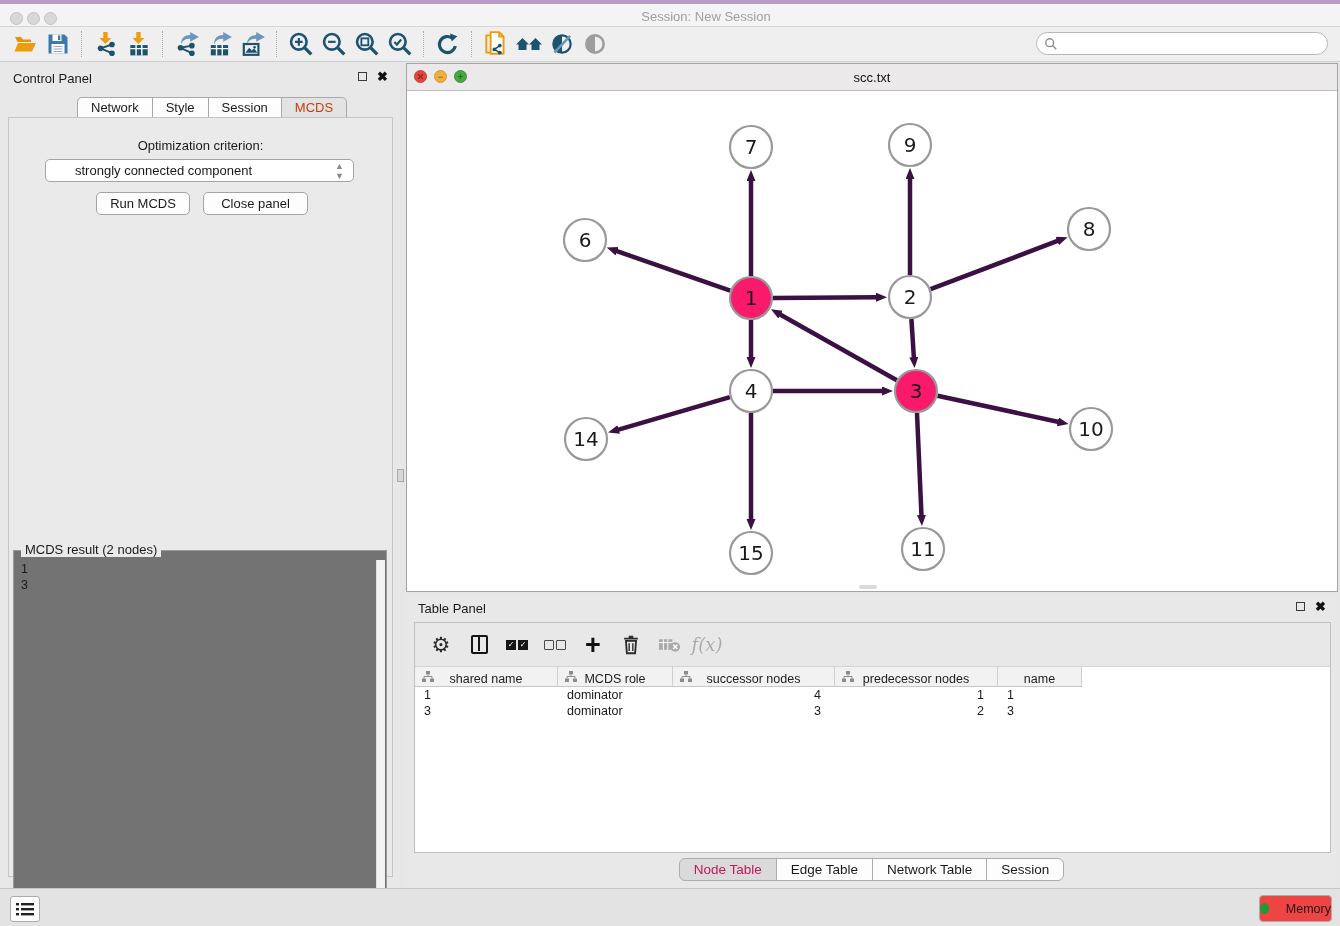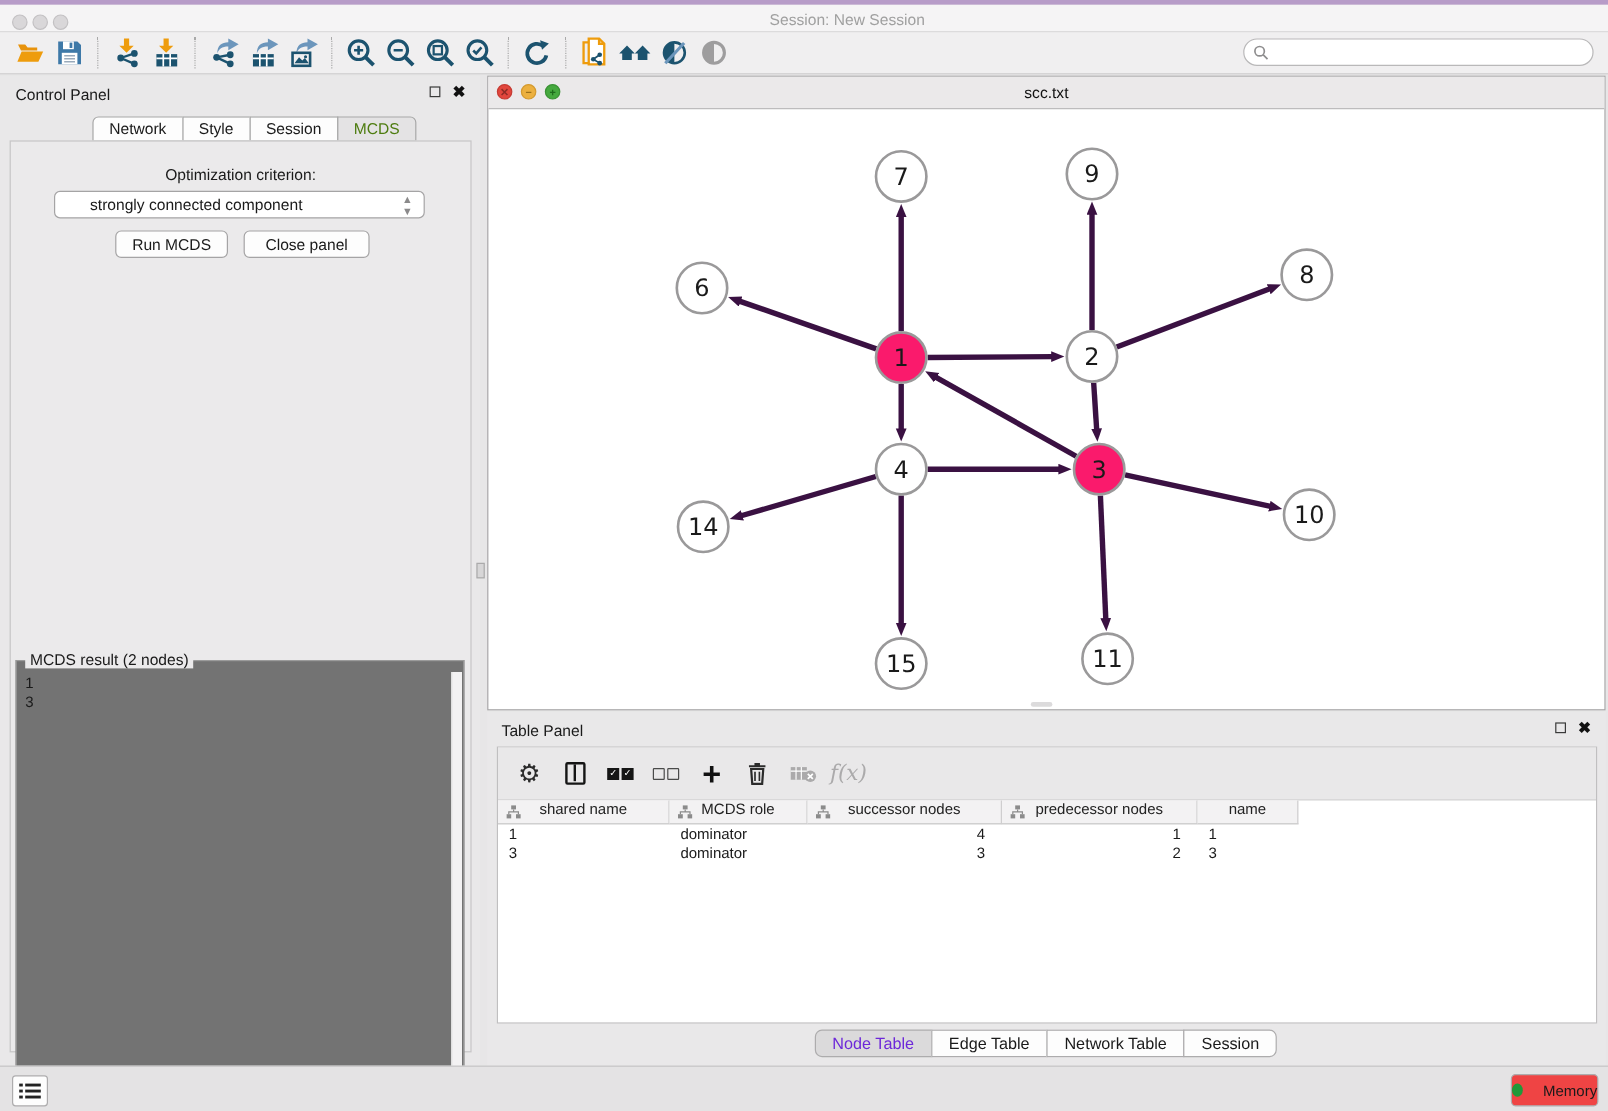--- a/index.html
+++ b/index.html
@@ -24,21 +24,21 @@
   .panel-head { position:absolute; left:0; top:0; width:100%; height:26px; }
   .panel-head .ph-title { position:absolute; left:13px; top:8px; font-size:13px; color:#1a1a1a; }
   .float-ic { position:absolute; width:9px; height:9px; border:1.5px solid #3a3a3a; top:9px; }
   .close-ic { position:absolute; top:6px; font-size:13px; font-weight:bold; color:#111; }
   .control-panel .float-ic { right:33px; } .control-panel .close-ic { right:12px; }
 
   .cp-tabs { position:absolute; left:78px; top:34px; display:flex; }
   .cp-tab { height:21px; padding:2px 13px 0; background:#FDFDFD; border:1px solid #A8A8A8; margin-left:-1px; font-size:13px; text-align:center; }
   .cp-tab.first { border-radius:5px 0 0 0; }
   .cp-tab.last { border-radius:0 5px 0 0; }
-  .cp-tab.active { background:#E4E3E4; color:#4d7c0f; }
+  .cp-tab.active { background:#E4E3E4; color:#c2410c; }
 
   .cp-body { position:absolute; left:8px; top:54px; width:385px; height:760px; background:#EBEAEB; border:1px solid #C6C5C6; }
   .opt-label { position:absolute; top:20px; width:100%; text-align:center; font-size:13px; }
   .criterion { position:absolute; left:36px; top:41px; width:309px; height:23px; background:#fff; border:1px solid #A5A4A5; border-radius:5px; font-size:13px; display:flex; align-items:center; padding-left:29px; }
   .criterion .stepper { position:absolute; right:9px; top:1px; color:#8B8A8B; font-size:9px; line-height:10px; text-align:center; }
   .cp-btn { position:absolute; top:74px; height:23px; background:#FDFDFD; border:1px solid #A5A4A5; border-radius:5px; font-size:13px; text-align:center; padding-top:3px; }
   .btn-run { left:87px; width:94px; }
   .btn-closep { left:194px; width:105px; }
 
   .result-box { position:absolute; left:4px; top:432px; width:374px; height:377px; border:1px solid #9B9B9B; background:#737373; }
@@ -69,32 +69,32 @@
   .gear-glyph { font-size:21px; color:#2B2B2B; font-family:"DejaVu Sans", sans-serif; }
   .cols-glyph { width:17px; height:19px; border:2.5px solid #151515; border-radius:2px; position:relative; }
   .cols-glyph::after { content:""; position:absolute; left:5px; top:0; width:2.5px; height:14px; background:#151515; }
   .cb { width:10px; height:10px; display:inline-block; margin:0 1px; }
   .cb.on { background:#151515; color:#fff; font-size:8px; line-height:10px; text-align:center; }
   .cb.off { border:1.6px solid #4a4a4a; border-radius:1px; }
   .plus-glyph { font-size:27px; font-weight:bold; color:#111; line-height:22px; }
   .fx-glyph { font-family:"DejaVu Serif", serif; font-style:italic; font-size:18px; color:#ABAAAB; }
 
   .grid-header { display:flex; height:20px; }
-  .gh-cell { position:relative; background:#F3F2F3; border-right:1px solid #CFCECF; border-bottom:1px solid #C8C7C8; display:flex; align-items:flex-start; justify-content:center; font-size:12.5px; color:#222; }
+  .gh-cell { position:relative; background:#F3F2F3; border-right:1px solid #CFCECF; border-bottom:1px solid #C8C7C8; display:flex; align-items:flex-end; justify-content:center; font-size:12.5px; color:#222; }
   .gh-cell .hier { position:absolute; left:7px; top:4px; }
   .grid-row { display:flex; height:16px; font-size:12.5px; }
   .gr-cell { padding-top:1px; overflow:hidden; white-space:nowrap; }
   .al { text-align:left; padding-left:9px; }
   .ar { text-align:right; padding-right:14px; }
 
   .tbl-tabs { position:absolute; bottom:7px; width:100%; display:flex; justify-content:center; }
   .tbl-tab { height:23px; padding:3px 14px 0; background:#FDFDFD; border:1px solid #ADACAD; margin-left:-1px; font-size:13.5px; }
   .tbl-tab.first { border-radius:6px 0 0 6px; }
   .tbl-tab.last { border-radius:0 6px 6px 0; }
-  .tbl-tab.active { background:#DBDADB; color:#6d28d9; }
+  .tbl-tab.active { background:#DBDADB; color:#be185d; }
 
   
   .status-bar { position:absolute; left:0; top:888px; width:1340px; height:38px; background:#E4E3E4; border-top:1px solid #C6C5C6; }
   .list-btn { position:absolute; left:10px; top:7px; width:30px; height:26px; background:#FDFDFD; border:1px solid #ADACAD; border-radius:3px; display:flex; align-items:center; justify-content:center; }
   .memory-btn { position:absolute; right:8px; top:6px; width:73px; height:27px; background:#ef4444; border:1px solid #ADACAD; border-radius:4px; display:flex; align-items:center; justify-content:center; font-size:12.5px; gap:17px; }
   .mem-dot { width:11px; height:11px; border-radius:50%; background:#1F9939; }
 
   svg { display:block; }
 </style>
 </head>

